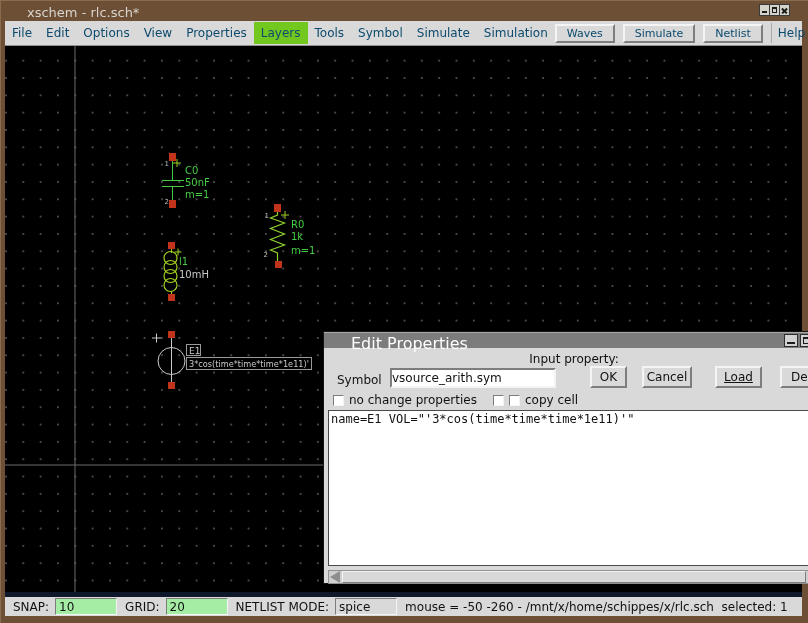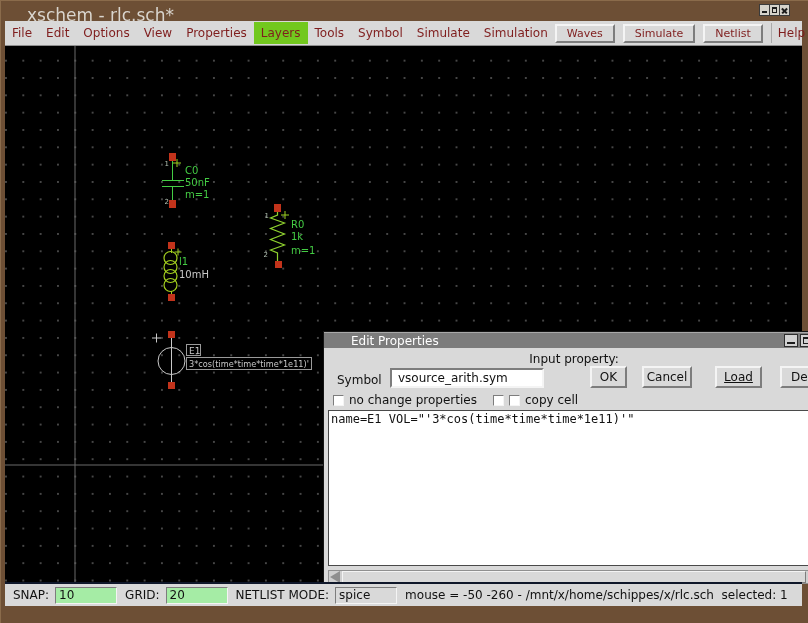--- a/index.html
+++ b/index.html
@@ -3,33 +3,33 @@
 <meta charset="utf-8">
 <style>
   html,body{margin:0;padding:0;background:#333;}
   *{box-sizing:border-box;}
   .window{
     position:relative;width:808px;height:623px;overflow:hidden;
     background:#6d4f35;font-family:"DejaVu Sans","Liberation Sans",sans-serif;
     border-left:1px solid #8a6b4b;border-top:1px solid #8a6b4b;
   }
   
-  .titlebar{position:absolute;left:4px;top:0;right:4px;height:20px;color:#d9d5ce;font-size:17px;}
+  .titlebar{position:absolute;left:4px;top:0;right:4px;height:20px;color:#d9d5ce;font-size:13px;}
   .titlebar .title{position:absolute;left:22px;top:4px;}
   .win-btns{position:absolute;right:14px;top:3px;display:flex;}
   .wbtn{width:11px;height:12px;background:#d5d2ca;border:1px solid #3a3a3a;margin-left:-1px;position:relative;}
   .glyph-min{position:absolute;left:2px;right:2px;bottom:2px;height:2px;background:#1c1c1c;}
   .glyph-max{position:absolute;left:2px;right:2px;top:2px;bottom:2px;border:1px solid #1c1c1c;border-top-width:2px;}
   .glyph-x::before,.glyph-x::after{content:"";position:absolute;left:1px;right:1px;top:5px;height:1.6px;background:#1c1c1c;}
   .glyph-x::before{transform:rotate(45deg);}
   .glyph-x::after{transform:rotate(-45deg);}
   
   .menubar{
     position:absolute;left:4px;top:20px;right:6px;height:25px;background:#d9d9d9;
-    display:flex;align-items:center;font-size:12px;color:#7f1d1d;
+    display:flex;align-items:center;font-size:12px;color:#0c4a6e;
     border-bottom:1px solid #8f8f8f;
   }
   .menu-item{padding:4px 7px;white-space:nowrap;}
   .menu-item.hl{background:#72c81e;}
   .mb-spacer{flex:1;}
   .tbtn{
     background:#d9d9d9;border:2px solid;border-color:#f4f4f4 #7d7d7d #7d7d7d #f4f4f4;
     padding:1px 10px;margin-right:8px;font-size:11px;white-space:nowrap;
   }
   .help-flat{padding:3px 10px 3px 6px;border-left:1px solid #aaa;}
@@ -39,29 +39,29 @@
     background-image:radial-gradient(circle,#474747 1px,transparent 1.4px);
     background-size:17.33px 17.33px;background-position:-7.7px 6px;
   }
   .canvas svg{position:absolute;left:0;top:0;}
   
   .dialog{
     position:absolute;left:322px;top:330px;width:500px;height:253px;
     background:#d9d9d9;border:1px solid #141414;font-size:12px;color:#111;
   }
   .dlg-titlebar{position:absolute;left:0;top:0;right:0;height:16px;background:#7c7c7c;border-top:1px solid #a9a9a9;}
-  .dlg-title{position:absolute;left:27px;top:1px;color:#fff;font-size:12px;}
+  .dlg-title{position:absolute;left:27px;top:1px;color:#fff;font-size:16px;}
   .dlg-btns{position:absolute;left:458px;top:1px;display:flex;}
   .dbtn{width:14px;height:13px;background:#d2d2d2;border:1px solid #2e2e2e;margin-left:2px;position:relative;}
   .dlg-prompt{position:absolute;left:0;top:20px;width:500px;text-align:center;}
   .dlg-symbol-label{position:absolute;left:13px;top:41px;}
   .dlg-symbol-input{
-    position:absolute;left:66px;top:36px;width:154px;height:20px;
+    position:absolute;left:66px;top:36px;width:166px;height:20px;
     background:#fff;border:2px solid;border-color:#7d7d7d #f4f4f4 #f4f4f4 #7d7d7d;
-    font:12px "DejaVu Sans","Liberation Sans",sans-serif;padding:0 6px;color:#111;outline:none;
+    font:12px "DejaVu Sans","Liberation Sans",sans-serif;padding:0 0;color:#111;outline:none;
   }
   .dlg-btn{
     position:absolute;top:34px;height:22px;background:#d9d9d9;text-align:center;
     border:2px solid;border-color:#f4f4f4 #7d7d7d #7d7d7d #f4f4f4;padding-top:2px;font-size:12px;
   }
   .btn-ok{left:266px;width:37px;}
   .btn-cancel{left:318px;width:50px;}
   .btn-load{left:391px;width:47px;text-decoration:underline;}
   .btn-del{left:456px;width:42px;}
   .dlg-checks{position:absolute;left:9px;top:61px;display:flex;align-items:center;}
@@ -71,22 +71,22 @@
     position:absolute;left:4px;top:78px;width:492px;height:156px;resize:none;
     background:#fff;border:1px solid #4a4a4a;outline:none;
     font:12px "DejaVu Sans Mono","Liberation Mono",monospace;color:#111;padding:1px 2px;white-space:pre;
   }
   .dlg-hscroll{position:absolute;left:4px;top:238px;width:492px;height:14px;background:#cfcfcf;border:1px solid #909090;}
   .hs-left,.hs-right{position:absolute;top:0;width:0;height:0;border-top:6px solid transparent;border-bottom:6px solid transparent;}
   .hs-left{left:1px;border-right:10px solid #8e8e8e;}
   .hs-thumb{position:absolute;left:13px;right:13px;top:0;bottom:0;background:#d9d9d9;border:1px solid;border-color:#f4f4f4 #7d7d7d #7d7d7d #f4f4f4;}
   
   .statusbar{
-    position:absolute;left:4px;right:6px;bottom:17px;height:24px;background:#d9d9d9;
-    border-top:2px solid #0f172a;display:flex;align-items:center;font-size:12px;color:#111;
+    position:absolute;left:4px;right:6px;bottom:7px;height:24px;background:#d9d9d9;
+    border-top:5px solid #0f172a;display:flex;align-items:center;font-size:12px;color:#111;
   }
   .sb-label{margin-left:8px;white-space:nowrap;}
   .sb-input{
     height:17px;border:1px solid;border-color:#7d7d7d #f4f4f4 #f4f4f4 #7d7d7d;
     font:12px "DejaVu Sans","Liberation Sans",sans-serif;padding:0 3px;margin-left:6px;color:#111;outline:none;
   }
   .sb-green{background:#a5eca5;width:62px;}
   .sb-grey{background:#d9d9d9;width:62px;}
   .sb-info{margin-left:8px;white-space:pre;}
 </style>

